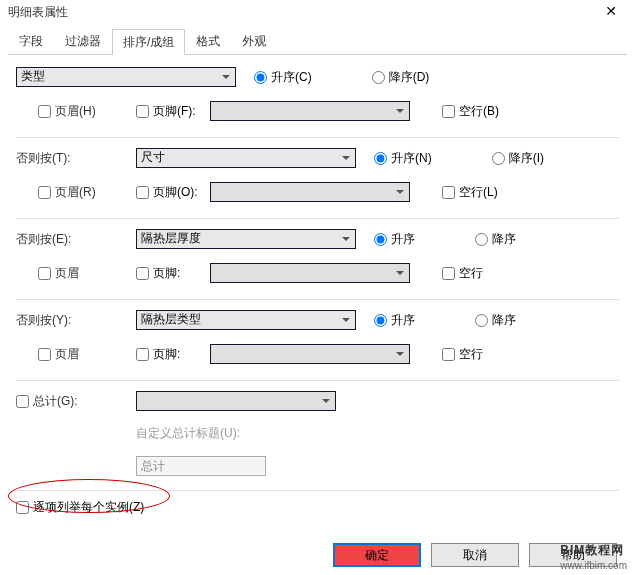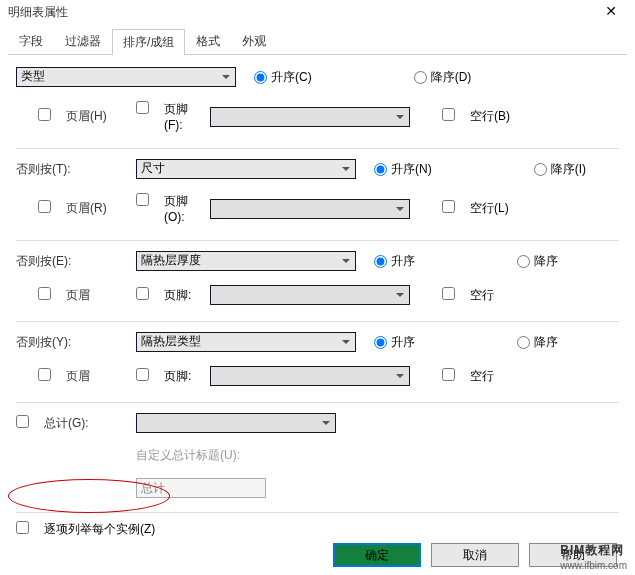--- a/index.html
+++ b/index.html
@@ -10,31 +10,31 @@
 .tabs { display: flex; border-bottom: 1px solid #ccc; margin: 4px 8px 0 8px; text-align: center; }
 .tab { padding: 4px 10px; border: 1px solid transparent; border-bottom: none; color: #333; margin-right: 0; cursor: pointer; }
 .tab.active { border-color: #ccc; background: #fff; position: relative; top: 1px; }
 .content { padding: 12px 16px 0 16px; }
 .row { display: flex; align-items: center; margin-bottom: 14px; }
 .lbl { width: 120px; color: #333; }
 .lbl.sub { padding-left: 22px; width: 120px; }
 .sel { width: 220px; height: 20px; border: 1px solid #0f172a; background: #e8e8e8; padding: 0 18px 0 4px; position: relative; }
 .sel.dis { background: #e0e0e0; color: #999; }
 .sel::after { content: ""; position: absolute; right: 5px; top: 7px; width: 0; height: 0; border-left: 4px solid transparent; border-right: 4px solid transparent; border-top: 4px solid #555; }
-.radiogrp { display: flex; align-items: flex-start; margin-left: 18px; gap: 42px; }
+.radiogrp { display: flex; align-items: flex-start; margin-left: 18px; }
 .radio { display: flex; align-items: center; margin-right: 60px; }
 .radio input { margin: 0 4px 0 0; }
-.chk { display: flex; align-items: flex-start; gap: 11px; }
+.chk { display: flex; align-items: center; }
 .chk input { margin: 0 4px 0 0; width: 13px; height: 13px; }
 .group { border-bottom: 1px solid #e0e0e0; padding-bottom: 2px; margin-bottom: 10px; }
 .group:last-of-type { border-bottom: none; }
 .txtinput { width: 130px; height: 20px; border: 1px solid #aaa; padding: 0 4px; background: #f5f5f5; color: #888; }
 .buttons { position: absolute; bottom: 8px; right: 18px; display: flex; align-items: center; }
 .btn { width: 88px; height: 24px; border: 1px solid #888; background: #e8e8e8; margin-left: 10px; text-align: center; line-height: 22px; cursor: pointer; }
-.btn.default { border: 2px solid #0078d7; background: #15803d; line-height: 20px; }
+.btn.default { border: 2px solid #0078d7; background: #ef4444; line-height: 20px; }
 .watermark { position: absolute; right: 8px; bottom: 4px; font-size: 22px; font-weight: bold; color: #333; letter-spacing: 1px; pointer-events: none; }
 .watermark small { font-size: 10px; display: block; color: #666; font-weight: normal; letter-spacing: 0; }
 .circle { position: absolute; left: 8px; bottom: 62px; width: 162px; height: 34px; border: 1px solid #c00; border-radius: 50%; pointer-events: none; }
 .hr { border-top: 1px solid #e0e0e0; margin: 8px 16px; }
 </style>
 </head>
 <body>
 
 <div class="titlebar">
   <span class="title">明细表属性</span>

